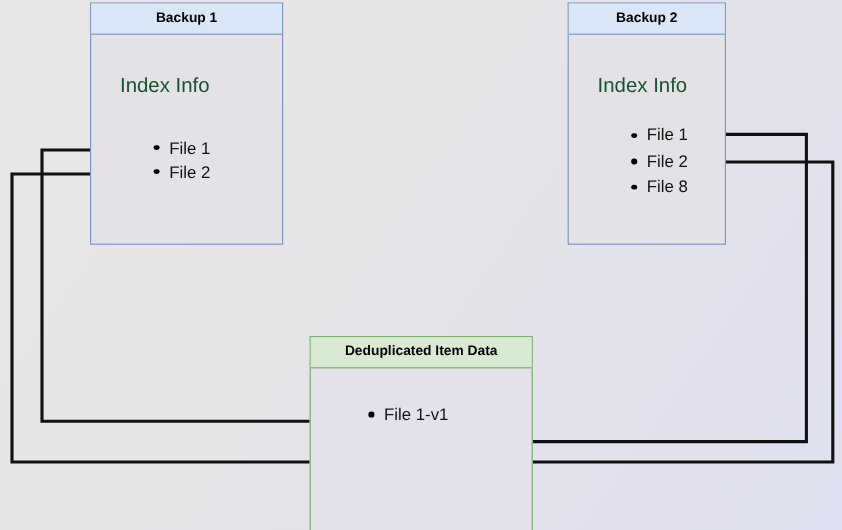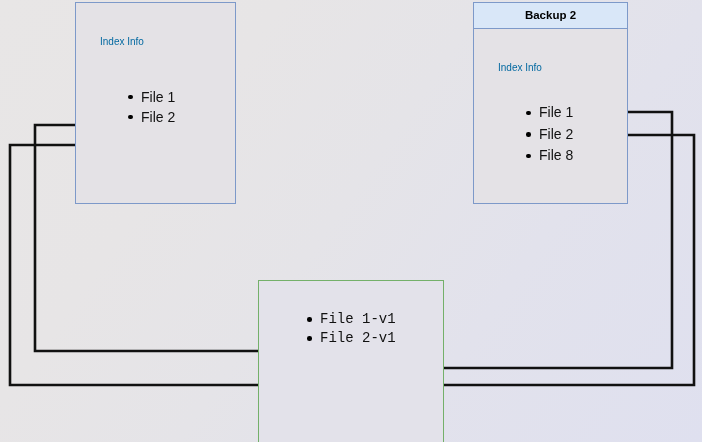--- a/index.html
+++ b/index.html
@@ -52,22 +52,22 @@
   .box.blue { border: 1.5px solid #7d99c9; background: #e4e2e6; }
   .box.blue .hdr { background: #d9e7f8; border-bottom: 1.5px solid #7d99c9; }
   .box.blue .body { background: transparent; }
 
   
   .box.green { border: 1.5px solid #74b06a; background: #e3e2ea; }
   .box.green .hdr { background: #d9ead3; border-bottom: 1.5px solid #74b06a; }
 
   .index-label {
     position: absolute;
-    font-size: 10px;
-    color: #0369a1;
+    font-size: 17px;
+    color: #14532d;
     white-space: nowrap;
   }
 
   .file-list {
     position: absolute;
     margin: 0;
     padding: 0;
     list-style: none;
   }
   .file-list li {
@@ -113,57 +113,56 @@
 
       <path d="M116,145 L10,145 L10,385 L300,385" marker-end="url(#arrowR)"></path>
 
       <path d="M598,112 L672,112 L672,368 L394,368" marker-end="url(#arrowL)"></path>
 
       <path d="M592,135 L694,135 L694,385 L394,385" marker-end="url(#arrowL)"></path>
     </g>
   </svg>
 
   <div class="box blue" style="left:75px; top:2px; width:161px; height:202px;">
+    <div class="hdr">Backup 1</div>
     <div class="body" style="height:174px;">
       <div class="index-label" style="left:24px; top:33px;">Index Info</div>
       <ul class="file-list b1" style="left:51px; top:84px;">
         <li>
           <span>File 1</span>
         </li>
         <li>
           <span>File 2</span>
         </li>
       </ul>
     </div>
   </div>
 
-  <div class="box blue" style="left:473px; top:2px; width:155px; height:202px;">
+  <div class="box blue" style="left:473px; top:2px; width:132px; height:202px;">
     <div class="hdr">Backup 2</div>
     <div class="body" style="height:174px;">
       <div class="index-label" style="left:24px; top:33px;">Index Info</div>
       <ul class="file-list b2" style="left:51px; top:73px;">
         <li>
           <span>File 1</span>
         </li>
         <li>
           <span>File 2</span>
         </li>
         <li>
           <span>File 8</span>
         </li>
       </ul>
     </div>
   </div>
 
   <div class="box green" style="left:258px; top:280px; width:186px; height:165px;">
+    <div class="hdr">Deduplicated Item Data</div>
     <div class="body" style="height:137px;">
-      <ul class="file-list dd" style="left:47px; top:29px;font-family:Liberation Mono, monospace;">
+      <ul class="file-list dd" style="left:47px; top:29px;">
         <li>
           <span>File 1-v1</span>
-        </li>
-        <li>
-          <span>File 2-v1</span>
         </li>
       </ul>
     </div>
   </div>
 
 </div>
 
 </body></html>

